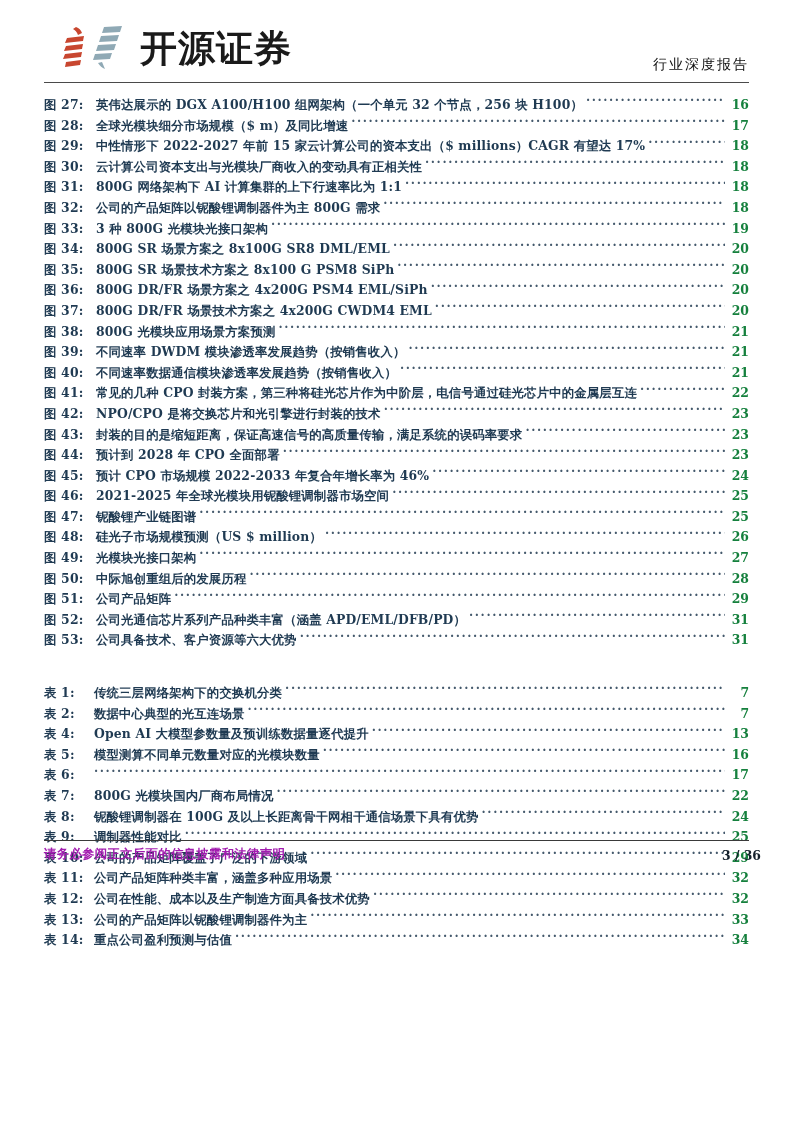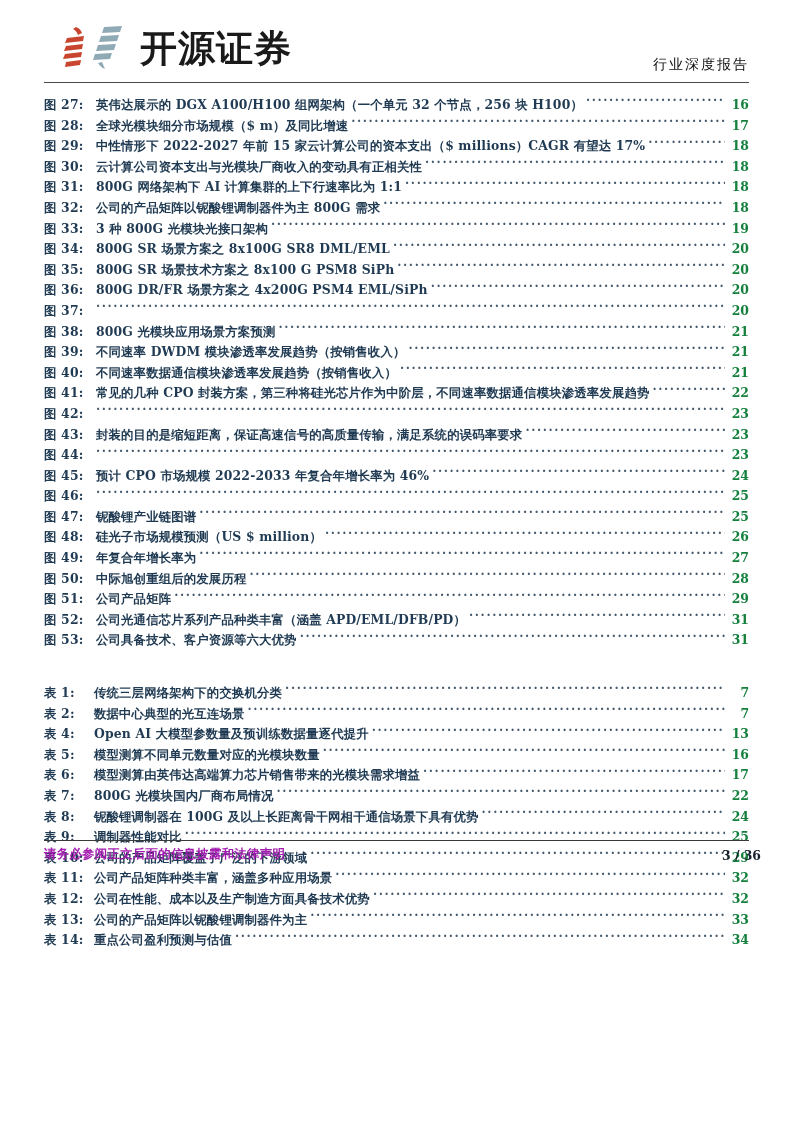--- a/index.html
+++ b/index.html
@@ -247,20 +247,21 @@
           <span class="toc-page">20</span>
         </div>
         <div class="toc-row">
           <span class="toc-label">图 36:</span>
           <span class="toc-title">800G DR/FR 场景方案之 4x200G PSM4 EML/SiPh</span>
           <span class="toc-dots"></span>
           <span class="toc-page">20</span>
         </div>
         <div class="toc-row">
           <span class="toc-label">图 37:</span>
+          <span class="toc-title">800G DR/FR 场景技术方案之 4x200G CWDM4 EML</span>
           <span class="toc-dots"></span>
           <span class="toc-page">20</span>
         </div>
         <div class="toc-row">
           <span class="toc-label">图 38:</span>
           <span class="toc-title">800G 光模块应用场景方案预测</span>
           <span class="toc-dots"></span>
           <span class="toc-page">21</span>
         </div>
         <div class="toc-row">
@@ -270,66 +271,69 @@
           <span class="toc-page">21</span>
         </div>
         <div class="toc-row">
           <span class="toc-label">图 40:</span>
           <span class="toc-title">不同速率数据通信模块渗透率发展趋势（按销售收入）</span>
           <span class="toc-dots"></span>
           <span class="toc-page">21</span>
         </div>
         <div class="toc-row">
           <span class="toc-label">图 41:</span>
-          <span class="toc-title">常见的几种 CPO 封装方案，第三种将硅光芯片作为中阶层，不同速率数据通信模块渗透率发展趋势</span>
+          <span class="toc-title">常见的几种 CPO 封装方案，第三种将硅光芯片作为中阶层，电信号通过硅光芯片中的金属层互连</span>
           <span class="toc-dots"></span>
           <span class="toc-page">22</span>
         </div>
         <div class="toc-row">
           <span class="toc-label">图 42:</span>
+          <span class="toc-title">NPO/CPO 是将交换芯片和光引擎进行封装的技术</span>
           <span class="toc-dots"></span>
           <span class="toc-page">23</span>
         </div>
         <div class="toc-row">
           <span class="toc-label">图 43:</span>
           <span class="toc-title">封装的目的是缩短距离，保证高速信号的高质量传输，满足系统的误码率要求</span>
           <span class="toc-dots"></span>
           <span class="toc-page">23</span>
         </div>
         <div class="toc-row">
           <span class="toc-label">图 44:</span>
+          <span class="toc-title">预计到 2028 年 CPO 全面部署</span>
           <span class="toc-dots"></span>
           <span class="toc-page">23</span>
         </div>
         <div class="toc-row">
           <span class="toc-label">图 45:</span>
           <span class="toc-title">预计 CPO 市场规模 2022-2033 年复合年增长率为 46%</span>
           <span class="toc-dots"></span>
           <span class="toc-page">24</span>
         </div>
         <div class="toc-row">
           <span class="toc-label">图 46:</span>
+          <span class="toc-title">2021-2025 年全球光模块用铌酸锂调制器市场空间</span>
           <span class="toc-dots"></span>
           <span class="toc-page">25</span>
         </div>
         <div class="toc-row">
           <span class="toc-label">图 47:</span>
           <span class="toc-title">铌酸锂产业链图谱</span>
           <span class="toc-dots"></span>
           <span class="toc-page">25</span>
         </div>
         <div class="toc-row">
           <span class="toc-label">图 48:</span>
           <span class="toc-title">硅光子市场规模预测（US $ million）</span>
           <span class="toc-dots"></span>
           <span class="toc-page">26</span>
         </div>
         <div class="toc-row">
           <span class="toc-label">图 49:</span>
-          <span class="toc-title">年复合年增长率为</span>
+          <span class="toc-title">光模块光接口架构</span>
           <span class="toc-dots"></span>
           <span class="toc-page">27</span>
         </div>
         <div class="toc-row">
           <span class="toc-label">图 50:</span>
           <span class="toc-title">中际旭创重组后的发展历程</span>
           <span class="toc-dots"></span>
           <span class="toc-page">28</span>
         </div>
         <div class="toc-row">
@@ -372,21 +376,20 @@
           <span class="toc-page">13</span>
         </div>
         <div class="toc-row tbl">
           <span class="toc-label">表 5:</span>
           <span class="toc-title">模型测算不同单元数量对应的光模块数量</span>
           <span class="toc-dots"></span>
           <span class="toc-page">16</span>
         </div>
         <div class="toc-row tbl">
           <span class="toc-label">表 6:</span>
-          <span class="toc-title">模型测算由英伟达高端算力芯片销售带来的光模块需求增益</span>
           <span class="toc-dots"></span>
           <span class="toc-page">17</span>
         </div>
         <div class="toc-row tbl">
           <span class="toc-label">表 7:</span>
           <span class="toc-title">800G 光模块国内厂商布局情况</span>
           <span class="toc-dots"></span>
           <span class="toc-page">22</span>
         </div>
         <div class="toc-row tbl">

